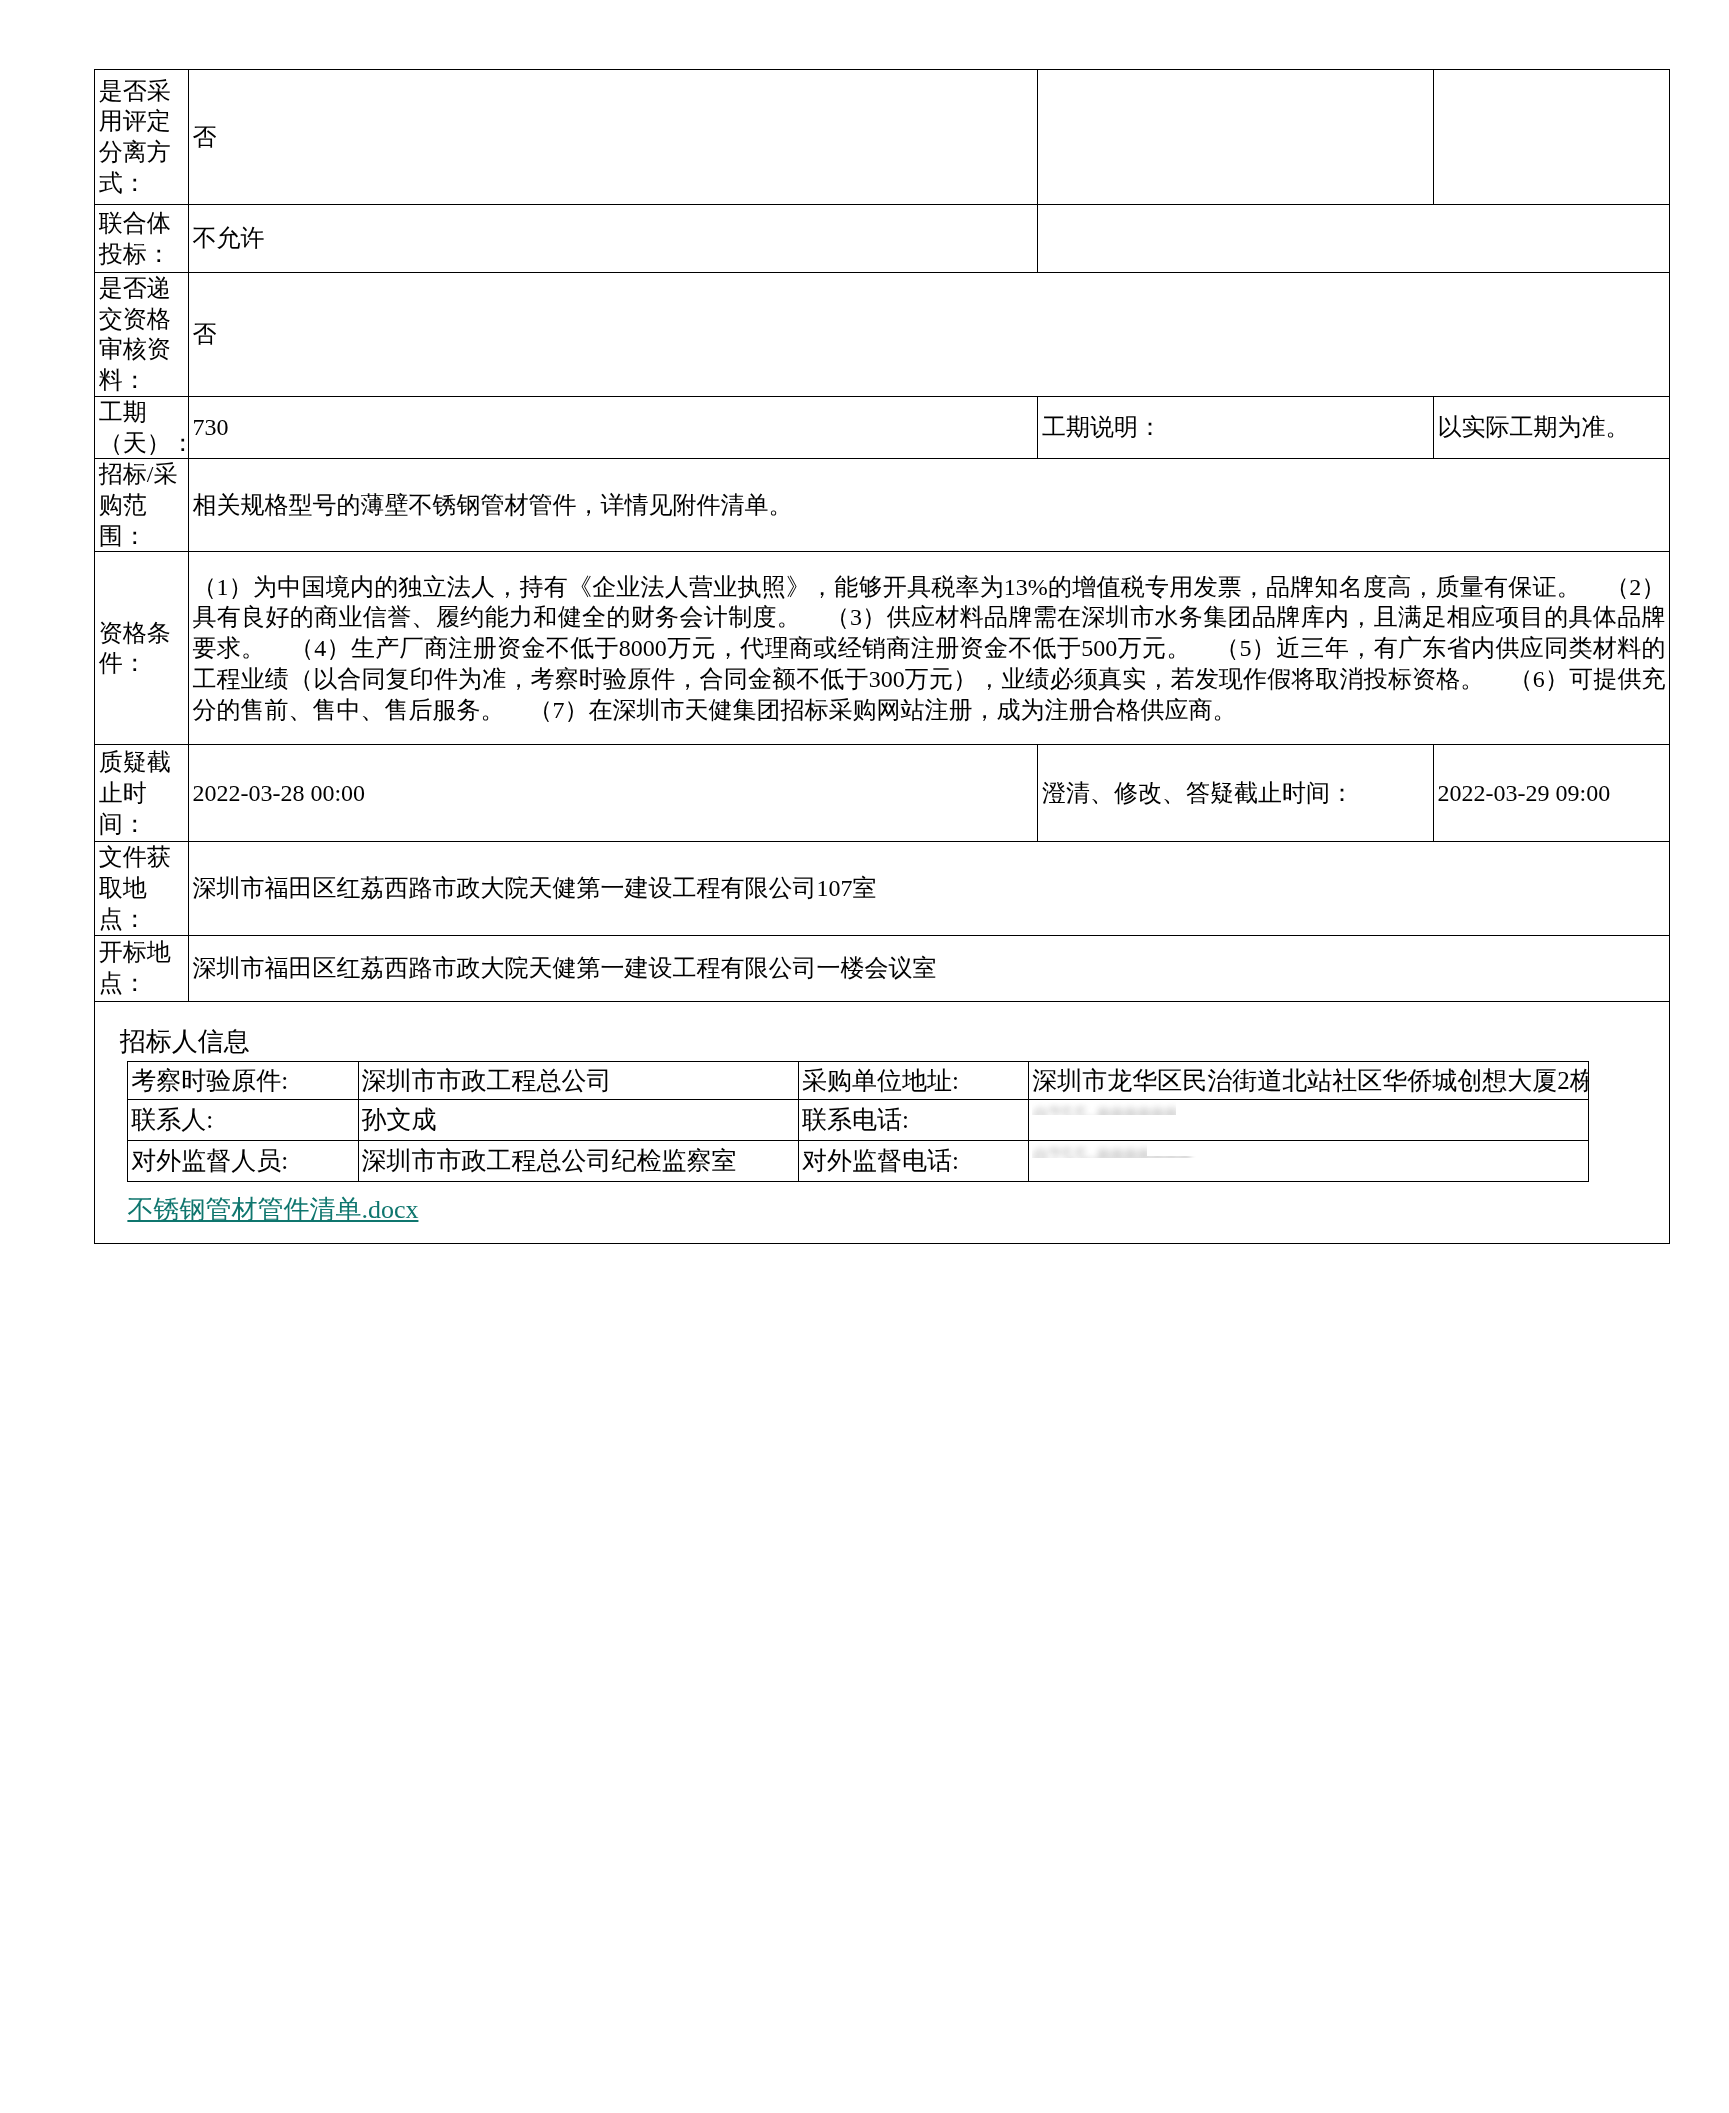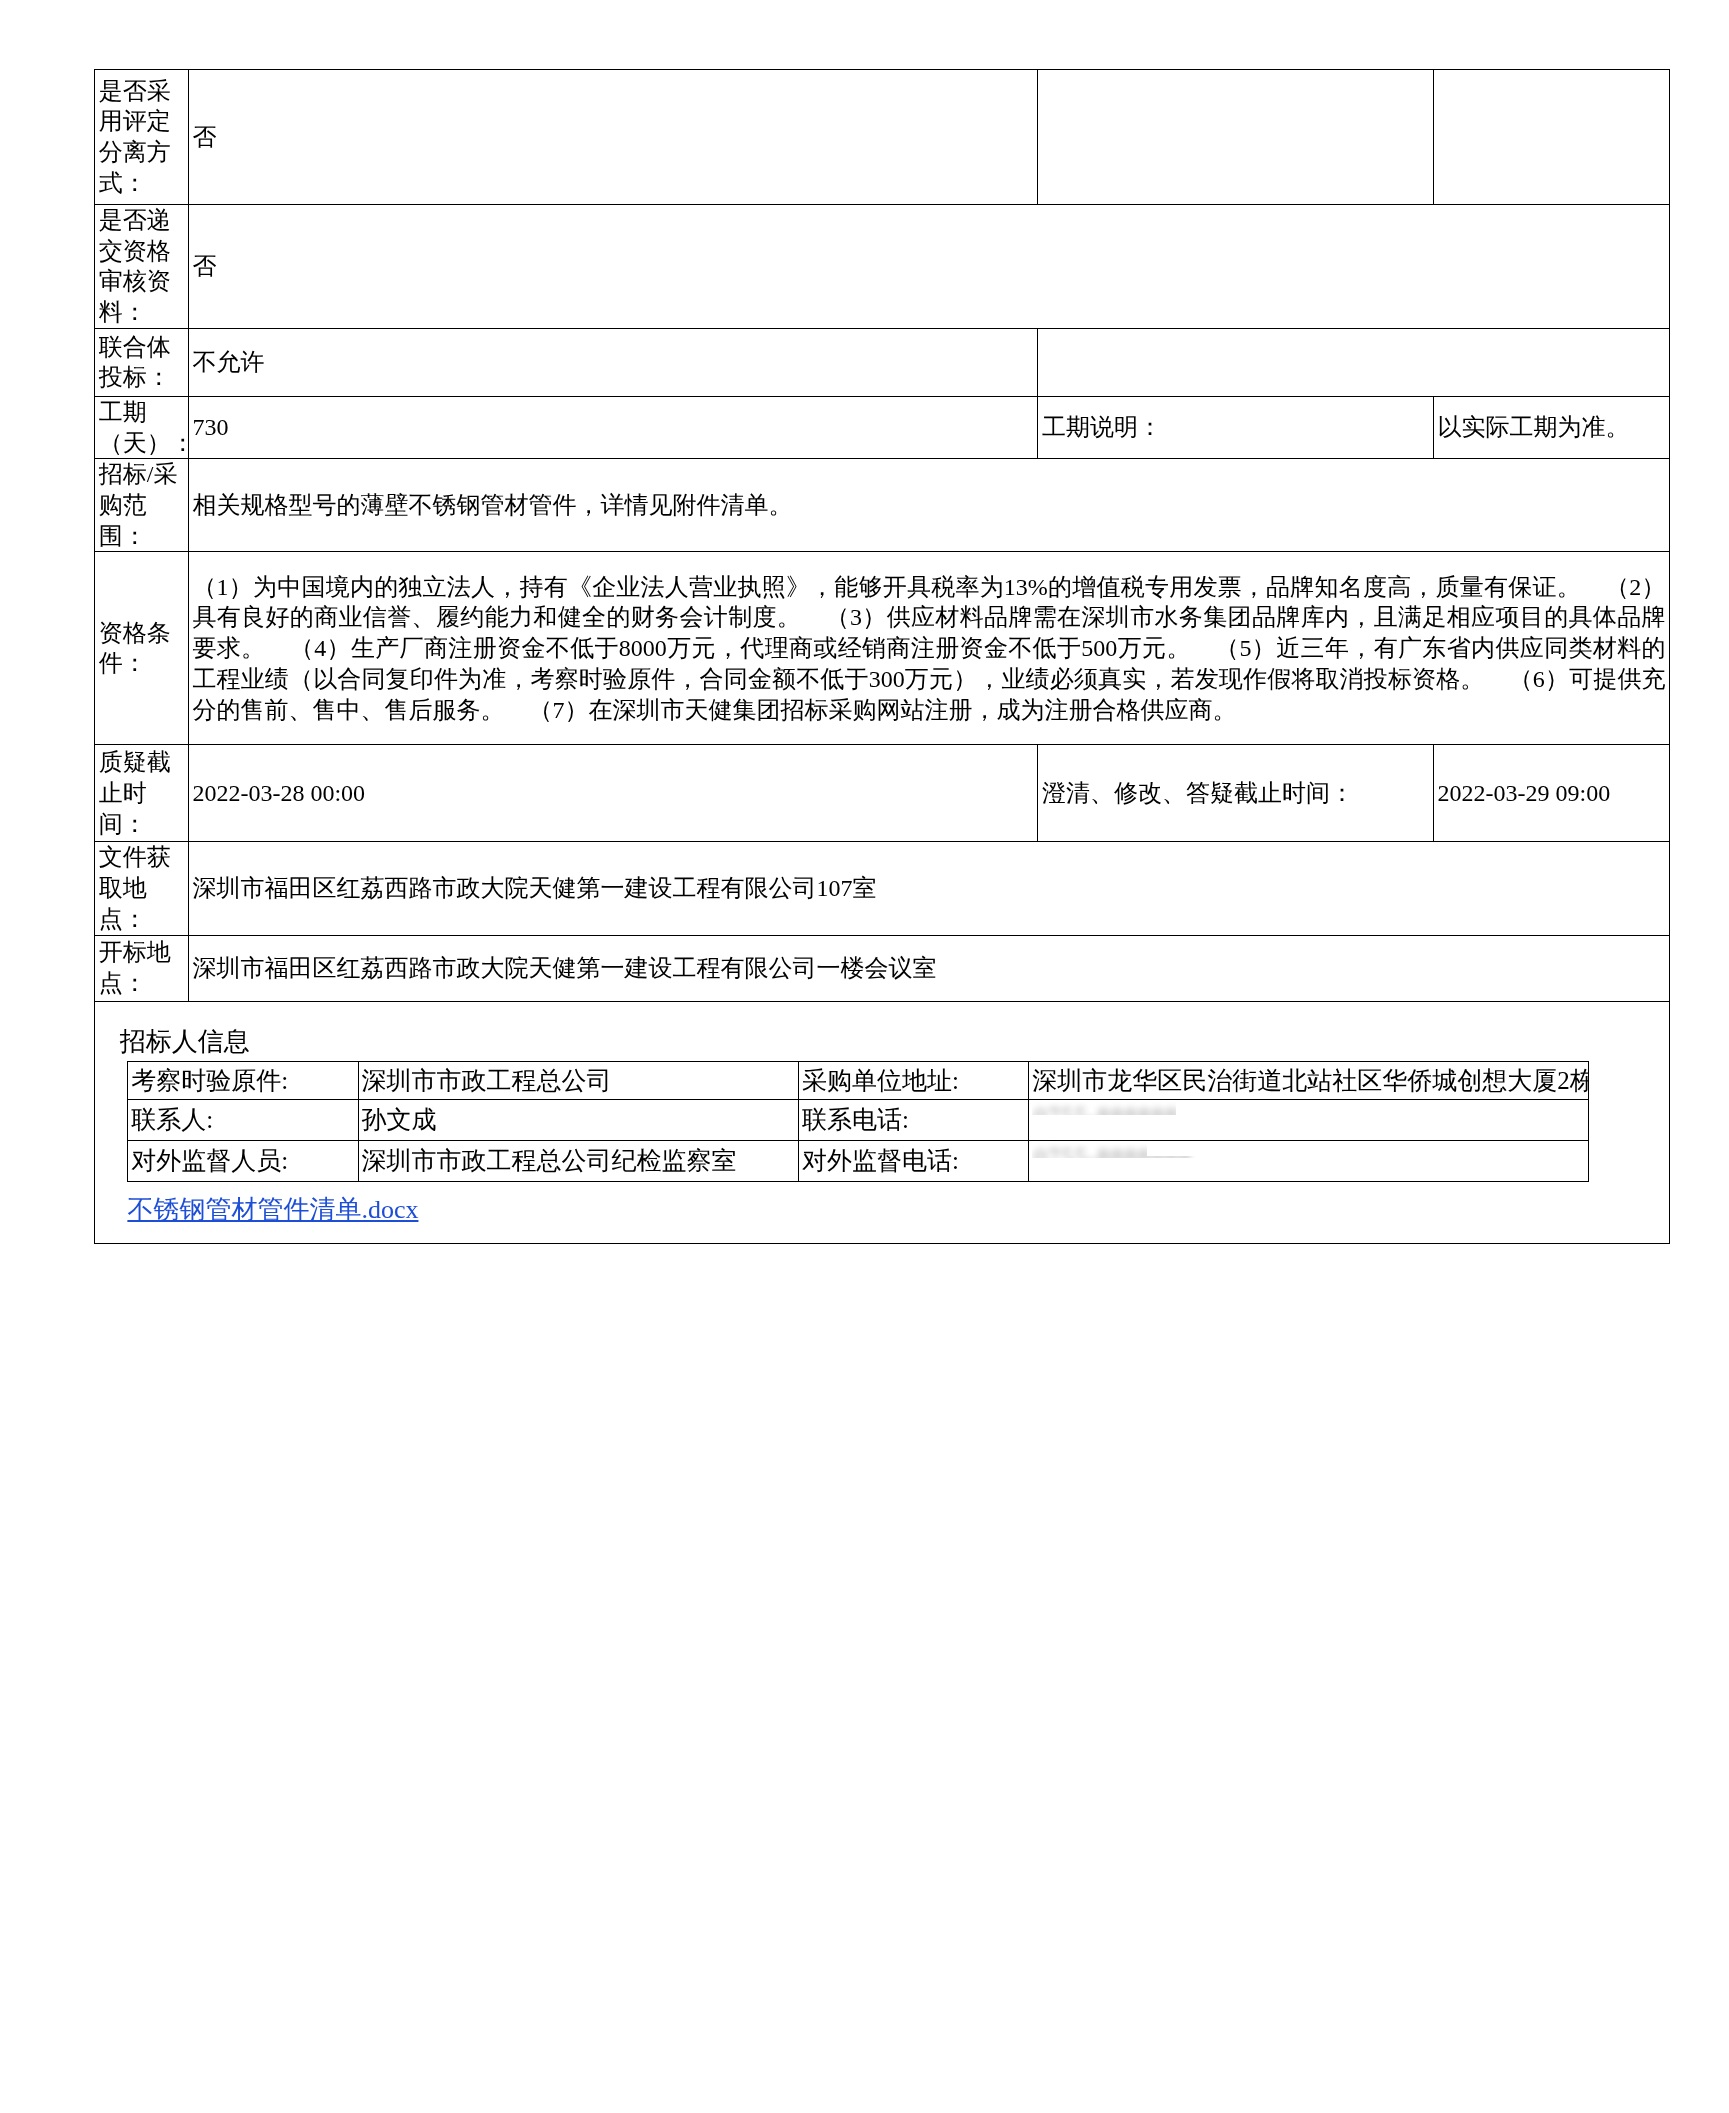--- a/index.html
+++ b/index.html
@@ -121,21 +121,21 @@
     opacity: 0.55;
   }
   .redact .wipe {
     position: absolute;
     background: #ffffff;
   }
   .attach {
     margin-left: 15.4px;
     padding-top: 9.6px;
     font-size: 26px;
-    color: #1d4ed8;
+    color: #0f766e;
     text-decoration: underline;
     font-family: "Liberation Serif", "DejaVu Serif", serif;
     display: inline-block;
     cursor: pointer;
   }
   .tiny-gap { height: 1.9px; }
 </style>
 </head>
 <body>
 
@@ -146,28 +146,28 @@
       <tbody>
 
         <tr>
           <td class="lbl tall-1">是否采用评定分离方式：</td>
           <td class="val" style="width:841px;">否</td>
           <td class="blank" style="width:387px;"></td>
           <td class="blank" style="width:228px;"></td>
         </tr>
 
         <tr>
-          <td class="lbl tall-2">是否递交资格审核资料：</td>
-          <td class="val" colspan="3">否</td>
-        </tr>
-
-        <tr>
           <td class="lbl row-lian">联合体投标：</td>
           <td class="val">不允许</td>
           <td class="blank" colspan="2"></td>
+        </tr>
+
+        <tr>
+          <td class="lbl tall-2">是否递交资格审核资料：</td>
+          <td class="val" colspan="3">否</td>
         </tr>
 
         <tr>
           <td class="lbl row-gq">工期（天）：</td>
           <td class="val">730</td>
           <td class="val">工期说明：</td>
           <td class="val">以实际工期为准。</td>
         </tr>
 
         <tr>

